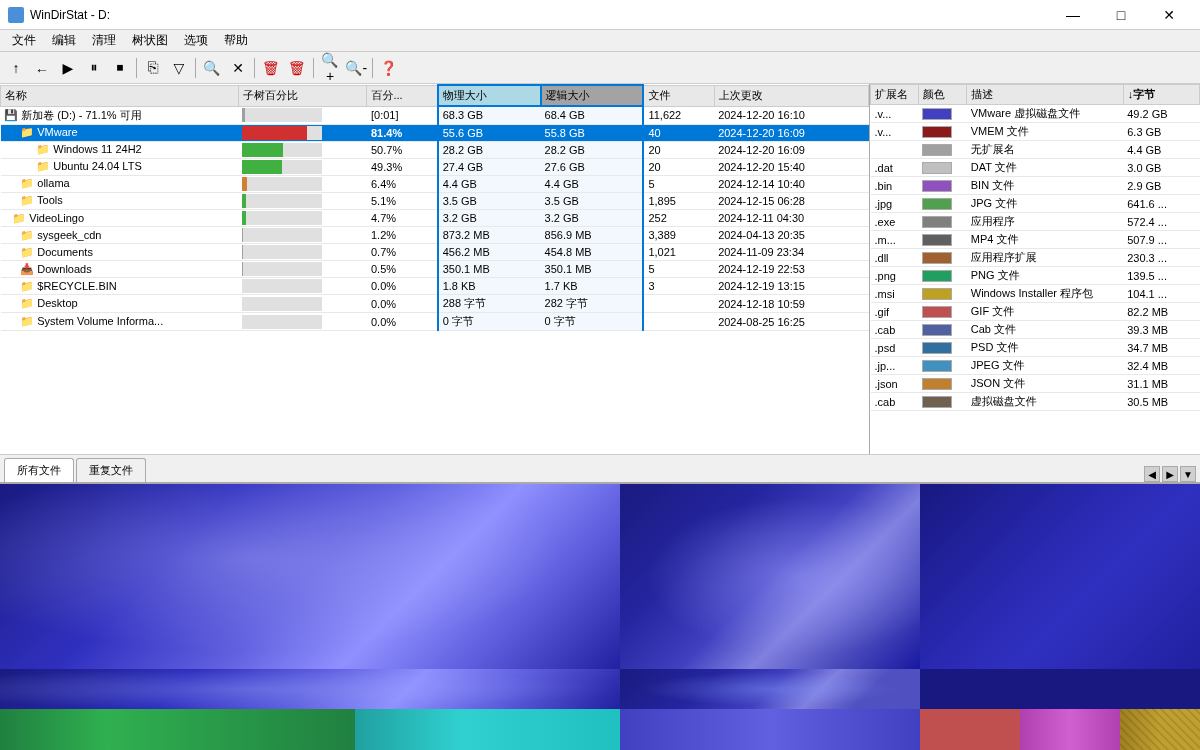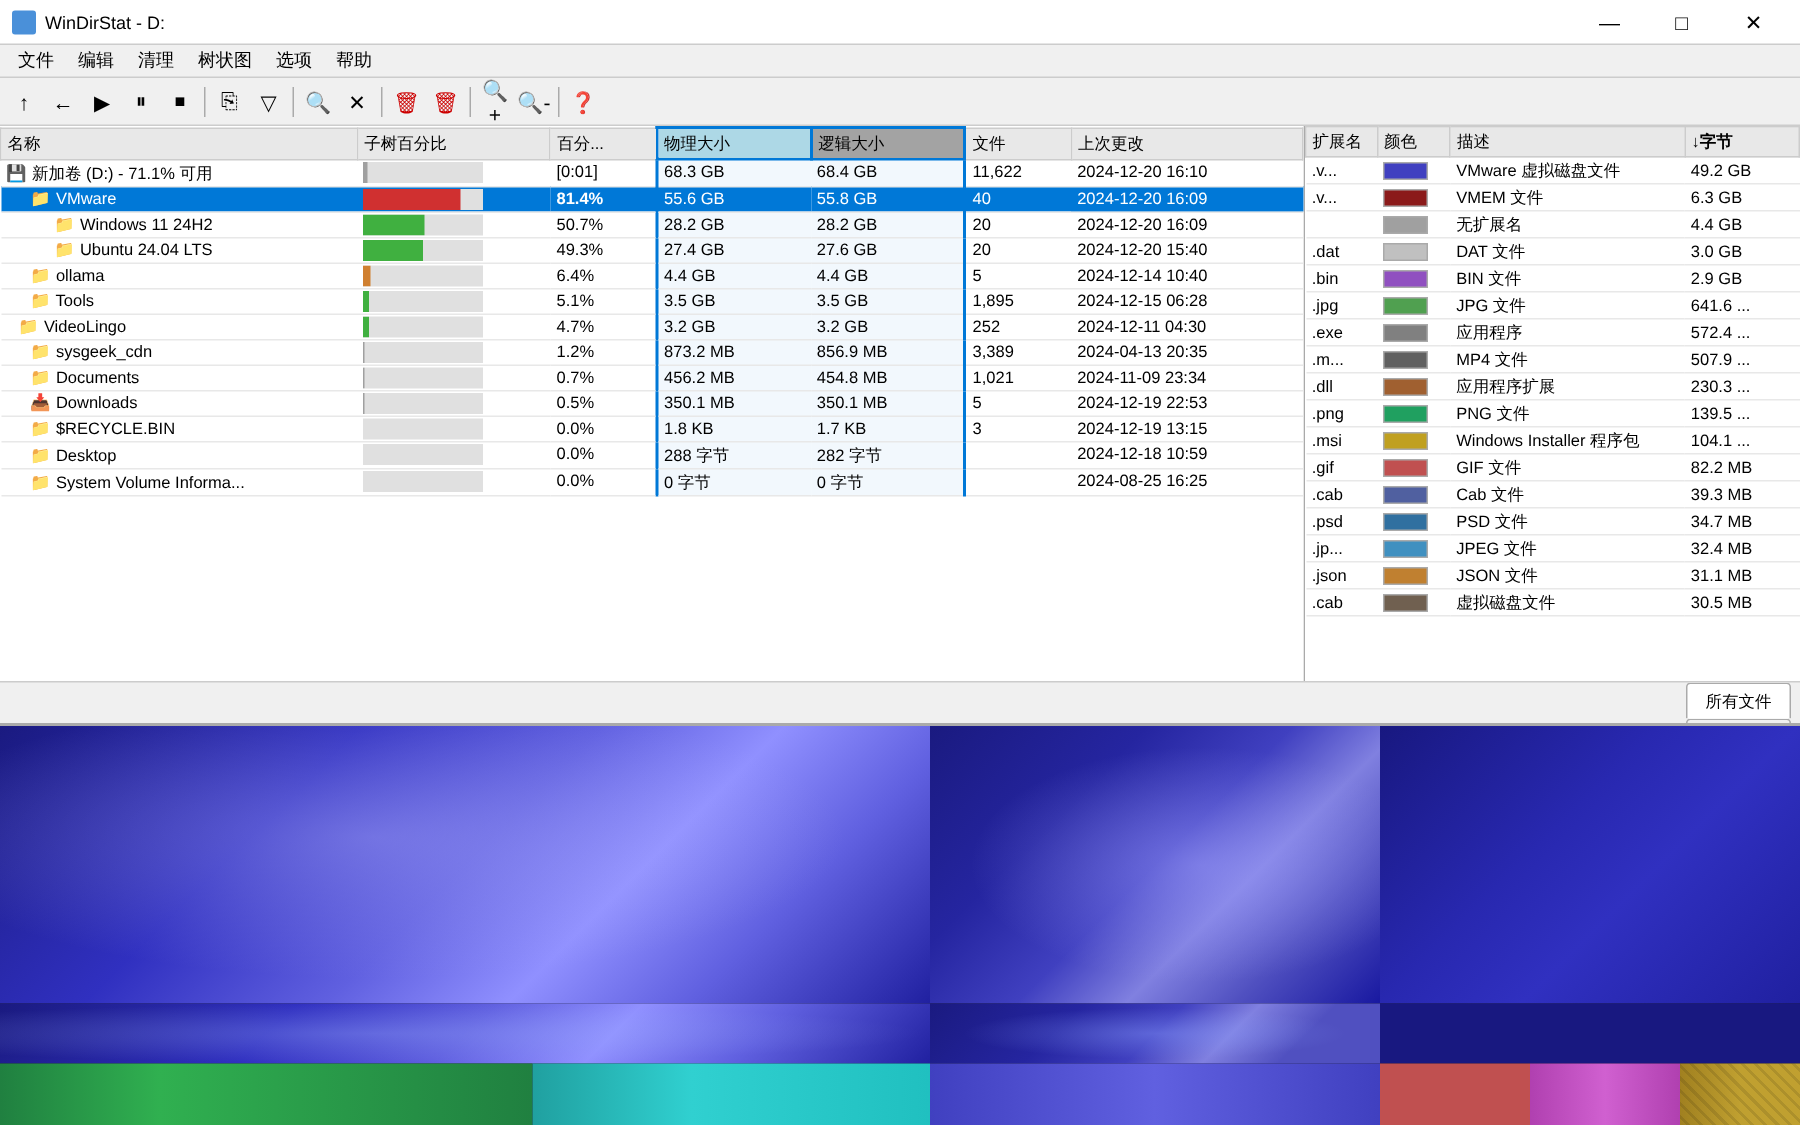--- a/index.html
+++ b/index.html
@@ -33,21 +33,21 @@
     .tree-table th { background: #e8e8e8; border: 1px solid #ccc; padding: 2px 4px; text-align: left; font-weight: normal; font-size: 11px; position: sticky; top: 0; cursor: pointer; }
     .tree-table td { border-bottom: 1px solid #e8e8e8; padding: 1px 4px; font-size: 11px; white-space: nowrap; }
 
     
     .right-panel { flex: 1; background: #fff; display: flex; flex-direction: column; }
     .right-table { width: 100%; border-collapse: collapse; }
     .right-table th { background: #e8e8e8; border: 1px solid #ccc; padding: 2px 4px; text-align: left; font-weight: normal; font-size: 11px; cursor: pointer; }
     .right-table td { border-bottom: 1px solid #e8e8e8; padding: 1px 4px; font-size: 11px; white-space: nowrap; }
 
     
-    .bottom-tabs { height: 28px; display: flex; align-items: flex-end; padding: 0 4px; background: #f0f0f0; border-top: 1px solid #ccc; flex-direction: column; }
+    .bottom-tabs { height: 28px; display: flex; align-items: flex-end; padding: 0 4px; background: #f0f0f0; border-top: 1px solid #ccc; }
     .tab { padding: 4px 12px; border: 1px solid #aaa; border-bottom: none; background: #f0f0f0; cursor: pointer; font-size: 11px; margin-right: 2px; border-radius: 3px 3px 0 0; }
     .tab.active { background: #fff; }
 
     
     .treemap-area { height: 270px; background: #1a1a2e; position: relative; overflow: hidden; border-top: 2px solid #aaa; }
     
     
     .nav-btns { display: flex; gap: 2px; }
     .nav-btn { width: 16px; height: 16px; background: #d0d0d0; border: 1px solid #aaa; cursor: pointer; display: flex; align-items: center; justify-content: center; font-size: 10px; }
 

